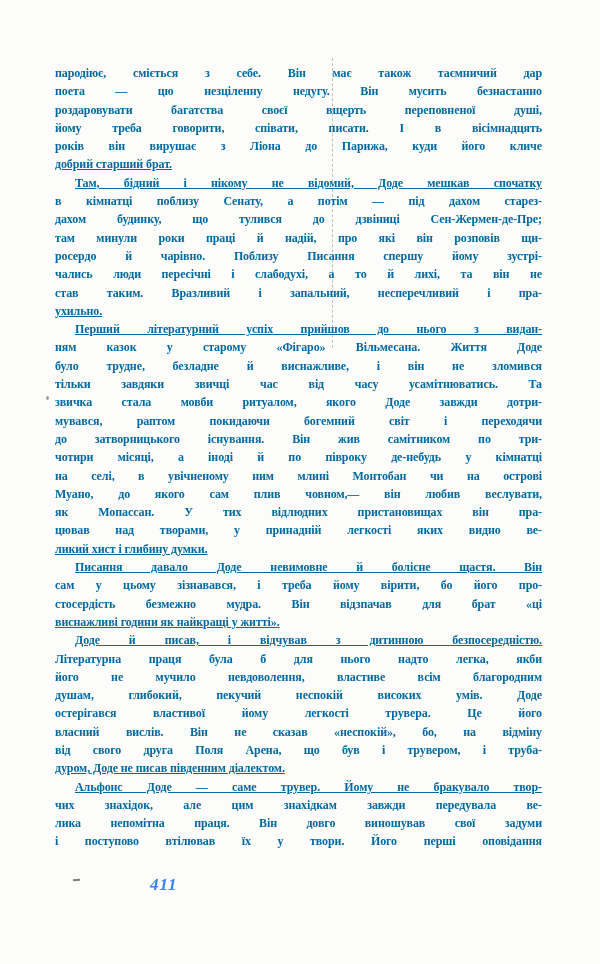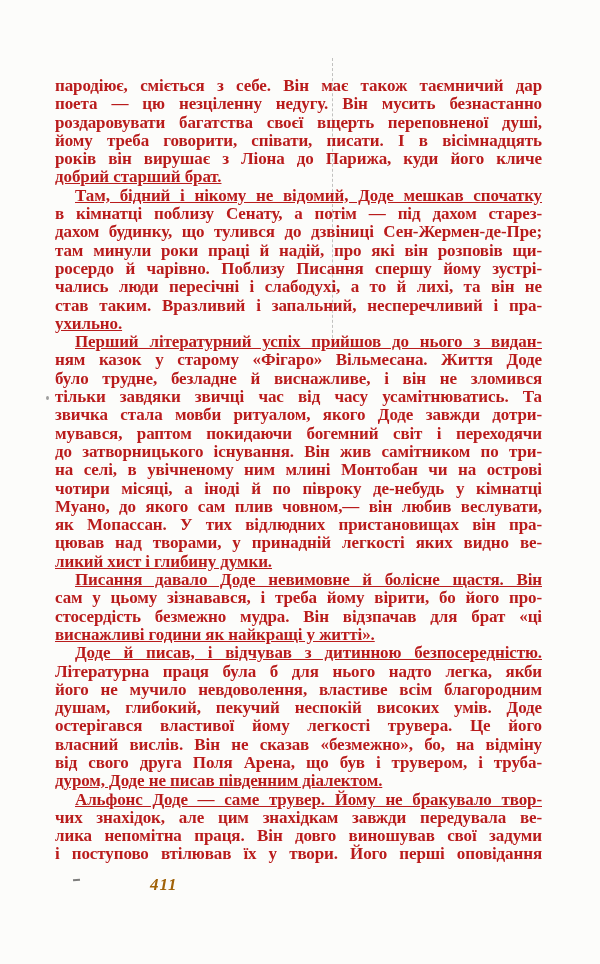--- a/index.html
+++ b/index.html
@@ -18,46 +18,45 @@
   .scan-page {
     position: absolute;
     inset: 0;
     background: #fcfcfa;
   }
   .text-column {
     position: absolute;
     left: 55px;
     top: 64px;
     width: 487px;
-    color: #b91c1c;
-    font-size: 17px;
+    color: #0369a1;
+    font-size: 12px;
     font-weight: 700;
     line-height: 18.3px;
     letter-spacing: -0.1px;
-    margin-top: 13px;
   }
   .paragraph { margin: 0; padding: 0; }
   .line {
     text-align: justify;
     text-align-last: justify;
     white-space: normal;
   }
   .line.para-end {
     text-align-last: left;
     text-decoration: underline;
   }
   .line.indent {
     text-indent: 20px;
     text-decoration: underline;
   }
   .page-number {
     position: absolute;
     left: 150px;
     top: 875px;
-    color: #a16207;
+    color: #3b82f6;
     font-size: 17px;
     font-weight: 700;
     font-style: italic;
     letter-spacing: 1px;
   }
   
   .fold-line {
     position: absolute;
     left: 332px;
     top: 58px;
@@ -114,40 +113,40 @@
         <div class="line para-end">ухильно.</div>
       </div>
       <div class="paragraph">
         <div class="line indent">Перший літературний успіх прийшов до нього з видан-</div>
         <div class="line">ням казок у старому «Фігаро» Вільмесана. Життя Доде</div>
         <div class="line">було трудне, безладне й виснажливе, і він не зломився</div>
         <div class="line">тільки завдяки звичці час від часу усамітнюватись. Та</div>
         <div class="line">звичка стала мовби ритуалом, якого Доде завжди дотри-</div>
         <div class="line">мувався, раптом покидаючи богемний світ і переходячи</div>
         <div class="line">до затворницького існування. Він жив самітником по три-</div>
+        <div class="line">чотири місяці, а іноді й по півроку де-небудь у кімнатці</div>
         <div class="line">на селі, в увічненому ним млині Монтобан чи на острові</div>
-        <div class="line">чотири місяці, а іноді й по півроку де-небудь у кімнатці</div>
         <div class="line">Муано, до якого сам плив човном,— він любив веслувати,</div>
         <div class="line">як Мопассан. У тих відлюдних пристановищах він пра-</div>
         <div class="line">цював над творами, у принадній легкості яких видно ве-</div>
         <div class="line para-end">ликий хист і глибину думки.</div>
       </div>
       <div class="paragraph">
         <div class="line indent">Писання давало Доде невимовне й болісне щастя. Він</div>
         <div class="line">сам у цьому зізнавався, і треба йому вірити, бо його про-</div>
         <div class="line">стосердість безмежно мудра. Він відзпачав для брат «ці</div>
         <div class="line para-end">виснажливі години як найкращі у житті».</div>
       </div>
       <div class="paragraph">
         <div class="line indent">Доде й писав, і відчував з дитинною безпосередністю.</div>
         <div class="line">Літературна праця була б для нього надто легка, якби</div>
         <div class="line">його не мучило невдоволення, властиве всім благородним</div>
         <div class="line">душам, глибокий, пекучий неспокій високих умів. Доде</div>
         <div class="line">остерігався властивої йому легкості трувера. Це його</div>
-        <div class="line">власний вислів. Він не сказав «безмежно», бо, на відміну</div>
+        <div class="line">власний вислів. Він не сказав «неспокій», бо, на відміну</div>
         <div class="line">від свого друга Поля Арена, що був і трувером, і труба-</div>
         <div class="line para-end">дуром, Доде не писав південним діалектом.</div>
       </div>
       <div class="paragraph">
         <div class="line indent">Альфонс Доде — саме трувер. Йому не бракувало твор-</div>
         <div class="line">чих знахідок, але цим знахідкам завжди передувала ве-</div>
         <div class="line">лика непомітна праця. Він довго виношував свої задуми</div>
         <div class="line">і поступово втілював їх у твори. Його перші оповідання</div>
       </div>
     </div>

